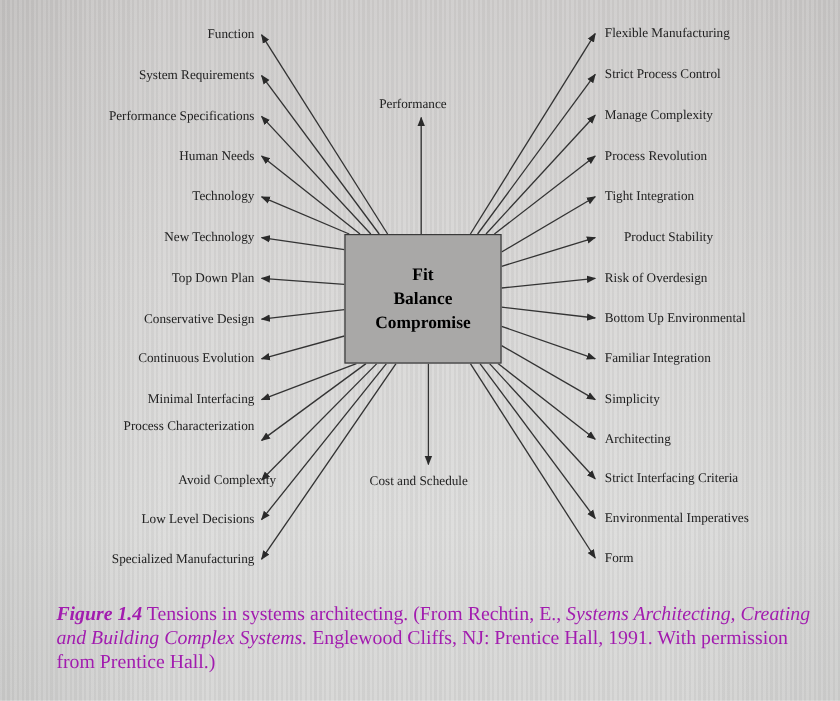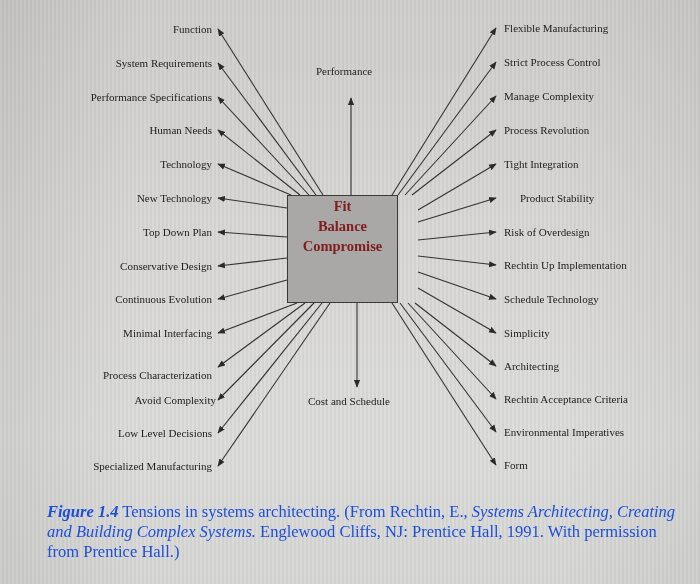--- a/index.html
+++ b/index.html
@@ -18,30 +18,30 @@
   }
   svg.diagram { position: absolute; left: 0; top: 0; }
   .lbl {
     position: absolute; font-size: 11px; white-space: nowrap;
     line-height: 14px; color: #222;
     font-family: Liberation Serif, serif;
   }
   .lbl.left { text-align: right; }
   .lbl.right { text-align: left; }
   .center-box {
-    position: absolute; left: 287px; top: 195px; width: 111px; height: 108px;
+    position: absolute; left: 287px; top: 195px; width: 131px; height: 108px;
     background: #a9a8a7; border: 1.5px solid #3a3a3a; box-sizing: border-box;
-    display: flex; flex-direction: column; align-items: center; justify-content: flex-start;
+    display: flex; flex-direction: column; align-items: center; justify-content: center;
     font-family: "Liberation Serif", "DejaVu Serif", serif;
-    font-weight: bold; font-size: 14.5px; line-height: 20px; color: #7f1d1d;
+    font-weight: bold; font-size: 14.5px; line-height: 20px; color: #000000;
   }
   .caption {
     position: absolute; left: 47px; top: 502px; width: 640px;
     font-family: "Liberation Serif", "DejaVu Serif", serif;
-    font-size: 16.5px; line-height: 20px; color: #1d4ed8;
+    font-size: 16.5px; line-height: 20px; color: #a21caf;
   }
   .caption .fig { font-weight: bold; font-style: italic; }
   .caption i { font-style: italic; }
 </style>
 </head>
 <body>
 
 <div class="page"></div>
 
 <svg class="diagram" width="700" height="584">
@@ -88,43 +88,43 @@
     <div class="lbl left" style="right: 488px; top: 22px;">Function</div>
     <div class="lbl left" style="right: 488px; top: 56px;">System Requirements</div>
     <div class="lbl left" style="right: 488px; top: 90px;">Performance Specifications</div>
     <div class="lbl left" style="right: 488px; top: 123px; margin-left: 42px;">Human Needs</div>
     <div class="lbl left" style="right: 488px; top: 157px;">Technology</div>
     <div class="lbl left" style="right: 488px; top: 191px;">New Technology</div>
     <div class="lbl left" style="right: 488px; top: 225px;">Top Down Plan</div>
     <div class="lbl left" style="right: 488px; top: 259px;">Conservative Design</div>
     <div class="lbl left" style="right: 488px; top: 292px;">Continuous Evolution</div>
     <div class="lbl left" style="right: 488px; top: 326px;">Minimal Interfacing</div>
-    <div class="lbl left" style="right: 488px; top: 368px;">Process Characterization</div>
-    <div class="lbl left" style="right: 484px; top: 393px;">Avoid Complexity</div>
+    <div class="lbl left" style="right: 488px; top: 348px;">Process Characterization</div>
+    <div class="lbl left" style="right: 470px; top: 393px;">Avoid Complexity</div>
     <div class="lbl left" style="right: 488px; top: 426px;">Low Level Decisions</div>
     <div class="lbl left" style="right: 488px; top: 459px; margin-left: 32px;">Specialized Manufacturing</div>
   </div>
 <div id="right-labels">
     <div class="lbl right" style="left: 504px; top: 21px;">Flexible Manufacturing</div>
     <div class="lbl right" style="left: 504px; top: 55px;">Strict Process Control</div>
     <div class="lbl right" style="left: 504px; top: 89px;">Manage Complexity</div>
     <div class="lbl right" style="left: 504px; top: 123px;">Process Revolution</div>
     <div class="lbl right" style="left: 504px; top: 157px;">Tight Integration</div>
     <div class="lbl right" style="left: 504px; top: 191px; margin-left: 16px;">Product Stability</div>
     <div class="lbl right" style="left: 504px; top: 225px;">Risk of Overdesign</div>
-    <div class="lbl right" style="left: 504px; top: 258px;">Rechtin Up Implementation</div>
-    <div class="lbl right" style="left: 504px; top: 292px;">Schedule Technology</div>
+    <div class="lbl right" style="left: 504px; top: 258px;">Bottom Up Environmental</div>
+    <div class="lbl right" style="left: 504px; top: 292px;">Familiar Integration</div>
     <div class="lbl right" style="left: 504px; top: 326px;">Simplicity</div>
     <div class="lbl right" style="left: 504px; top: 359px;">Architecting</div>
-    <div class="lbl right" style="left: 504px; top: 392px;">Rechtin Acceptance Criteria</div>
+    <div class="lbl right" style="left: 504px; top: 392px;">Strict Interfacing Criteria</div>
     <div class="lbl right" style="left: 504px; top: 425px;">Environmental Imperatives</div>
     <div class="lbl right" style="left: 504px; top: 458px;">Form</div>
   </div>
 
-<div class="lbl" style="left:316px; top:64px;">Performance</div>
+<div class="lbl" style="left:316px; top:80px;">Performance</div>
 <div class="lbl" style="left:308px; top:394px;">Cost and Schedule</div>
 
 <div class="center-box">
   <div>Fit</div>
   <div>Balance</div>
   <div>Compromise</div>
 </div>
 
 <div class="caption"><span class="fig">Figure 1.4</span><span> Tensions in systems architecting. (From Rechtin, E., </span><i>Systems Architecting, Creating and Building Complex Systems.</i><span> Englewood Cliffs, NJ: Prentice Hall, 1991. With permission from Prentice Hall.)</span></div>
 

